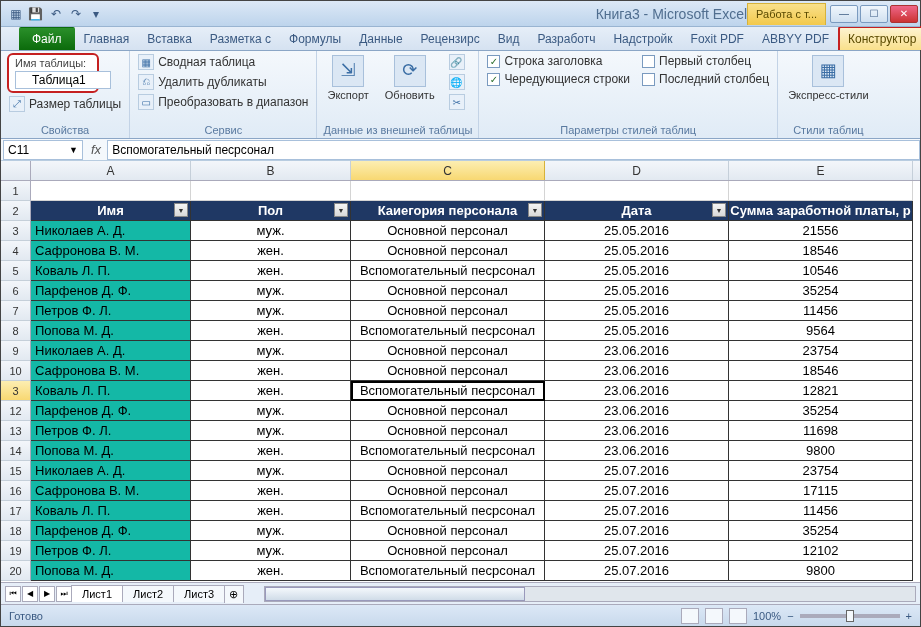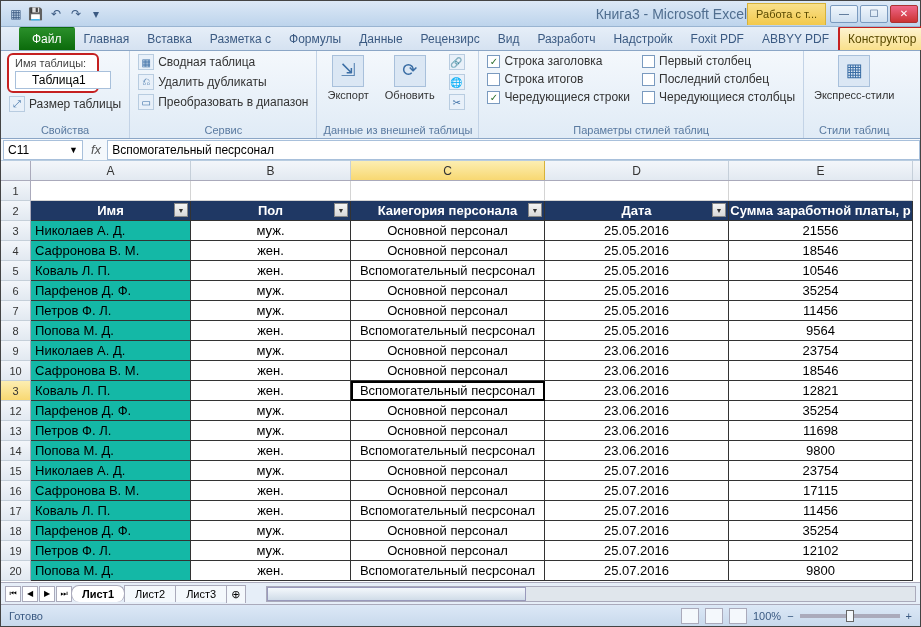--- a/index.html
+++ b/index.html
@@ -63,21 +63,21 @@
 .cell.center { justify-content:center;}
 .cell.active { outline:2px solid #000; outline-offset:-2px; background:#fff;}
 
 .col-A{width:160px;} .col-B{width:160px;} .col-C{width:194px;} .col-D{width:184px;} .col-E{width:184px;}
 
 
 .sheet-tabs { height:22px; background:#e6eef8; border-top:1px solid #aab; display:flex; align-items:center; padding:0 4px;}
 .sheet-nav { display:flex; gap:1px;}
 .sheet-nav-btn { width:16px; height:16px; border:1px solid #aab; background:#fff; font-size:8px; display:flex;align-items:center;justify-content:center;}
 .sheet-tab { padding:2px 10px; font-size:11px; border:1px solid #aab; border-bottom:none; background:#f4f8fc; margin-left:-1px;}
-.sheet-tab.active { background:#fff; font-weight:bold;border-radius:8px;}
+.sheet-tab.active { background:#fff; font-weight:normal;}
 .scroll-h { flex:1; margin-left:20px; height:16px; background:#e0e6ec; border:1px solid #aab; position:relative;}
 .scroll-thumb { position:absolute; left:0; width:40%; height:100%; background:linear-gradient(#f4f8fc,#d0dce8); border:1px solid #99b;}
 
 
 .status { height:22px; background:linear-gradient(#dce8f6,#c8d9ec); display:flex; align-items:center; padding:0 8px; font-size:11px; color:#3b5a82; border-top:1px solid #aab;}
 .status-right { margin-left:auto; display:flex; align-items:center; gap:6px;}
 .view-btn { width:18px;height:16px; border:1px solid #aab; background:#f4f8fc;}
 .zoom-slider { width:100px; height:4px; background:#aab; position:relative;}
 .zoom-thumb { width:8px;height:12px; background:#f4f8fc; border:1px solid #666; position:absolute; left:46px; top:-4px;}
 </style>
@@ -186,40 +186,32 @@
     </div>
 
     <div class="ribbon-group" style="flex:0 0 auto;">
       <div class="ribbon-group-body">
         <div class="ribbon-col">
           <div class="ribbon-item">
               <span class="checkbox">✓</span>
               <span>Строка заголовка</span>
             </div>
           <div class="ribbon-item">
-              <span class="checkbox"></span>
-              <span>Строка итогов</span>
-            </div>
-          <div class="ribbon-item">
               <span class="checkbox">✓</span>
               <span>Чередующиеся строки</span>
             </div>
         </div>
         <div class="ribbon-col">
           <div class="ribbon-item">
               <span class="checkbox"></span>
               <span>Первый столбец</span>
             </div>
           <div class="ribbon-item">
               <span class="checkbox"></span>
               <span>Последний столбец</span>
-            </div>
-          <div class="ribbon-item">
-              <span class="checkbox"></span>
-              <span>Чередующиеся столбцы</span>
             </div>
         </div>
       </div>
       <div class="ribbon-group-label">Параметры стилей таблиц</div>
     </div>
 
     <div class="ribbon-group" style="border-right:none;">
       <div class="ribbon-group-body">
         <div class="ribbon-big">
             <div class="big-icon">▦</div>

